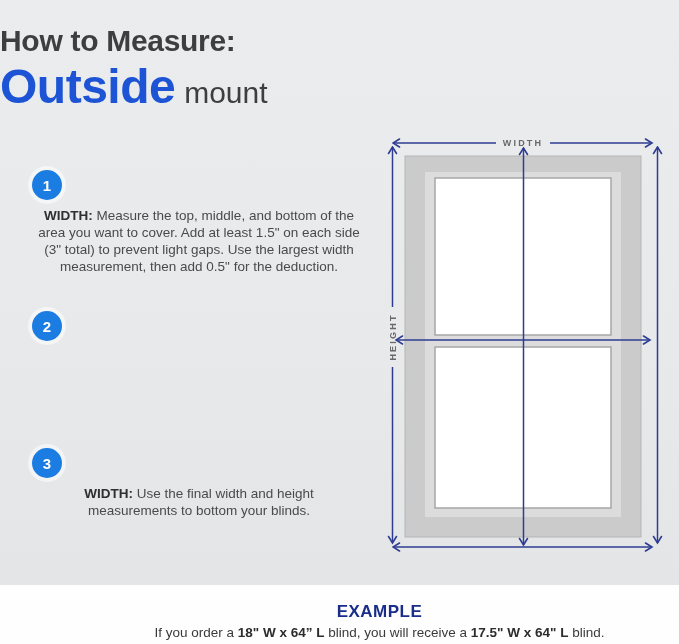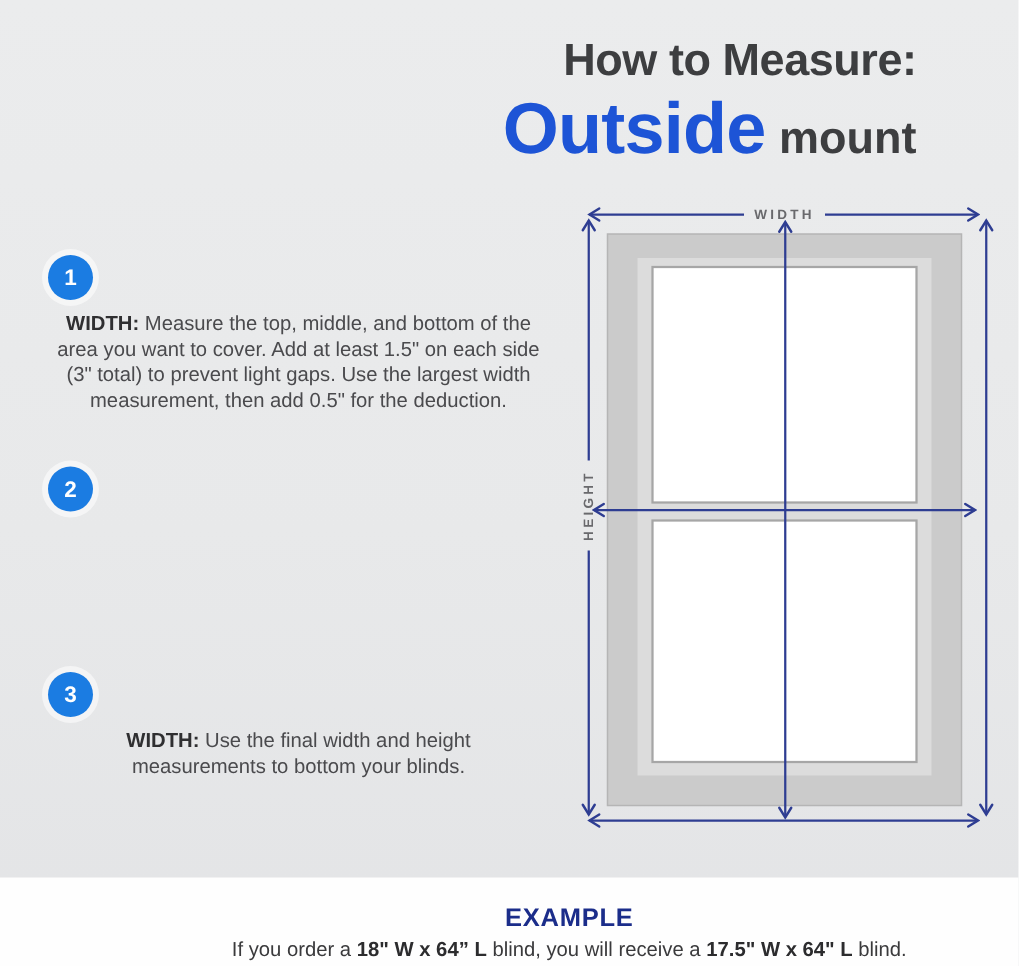--- a/index.html
+++ b/index.html
@@ -6,25 +6,25 @@
   body{
     width:679px;height:644px;
     font-family:"Liberation Sans","DejaVu Sans",sans-serif;
     -webkit-font-smoothing:antialiased;
   }
   .poster{
     position:relative;width:679px;height:644px;overflow:hidden;
     background:linear-gradient(180deg,#ebeced 0%,#e8e9ea 55%,#e3e4e6 100%);
   }
   
-  .title-block{position:absolute;top:24px;left:0;width:611px;text-align:right;line-height:1.12;}
+  .title-block{position:absolute;top:24px;left:0;width:611px;text-align:left;line-height:1.12;}
   .title-line1{font-size:30px;font-weight:700;color:#3d3e40;letter-spacing:-0.3px;}
   .title-line2{margin-top:2px;}
   .title-highlight{font-size:48px;font-weight:800;color:#1d54d6;letter-spacing:-0.5px;}
-  .title-suffix{font-size:30px;font-weight:700;color:#3d3e40;margin-left:9px;margin-top:12px;}
+  .title-suffix{font-size:30px;font-weight:400;color:#3d3e40;margin-left:9px;margin-top:12px;}
   
   .steps{position:absolute;left:31px;top:170px;width:334px;}
   .step{position:absolute;left:0;}
   .step-1{top:0;}
   .step-2{top:141px;}
   .step-3{top:278px;}
   .badge{
     width:30px;height:30px;border-radius:50%;
     background:#1b7ce2;color:#ffffff;
     font-size:15px;font-weight:700;

